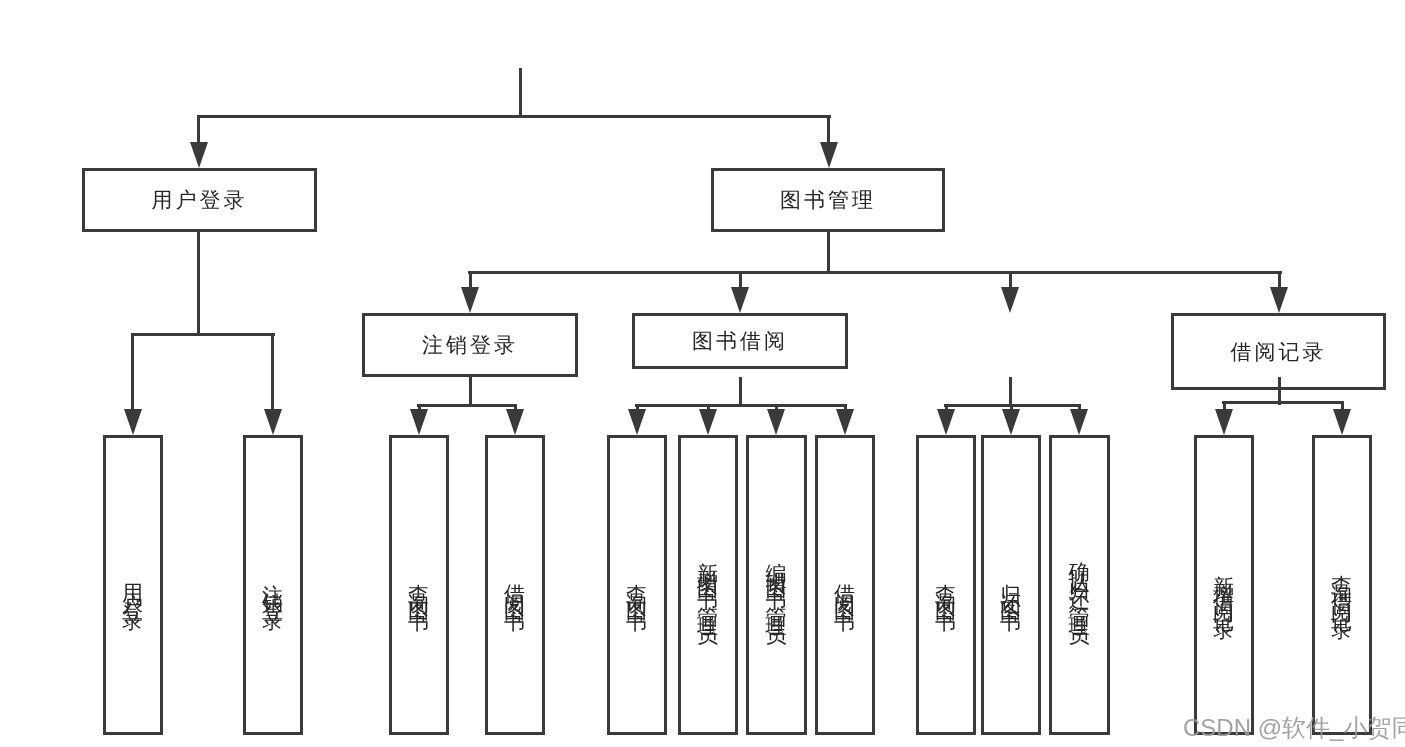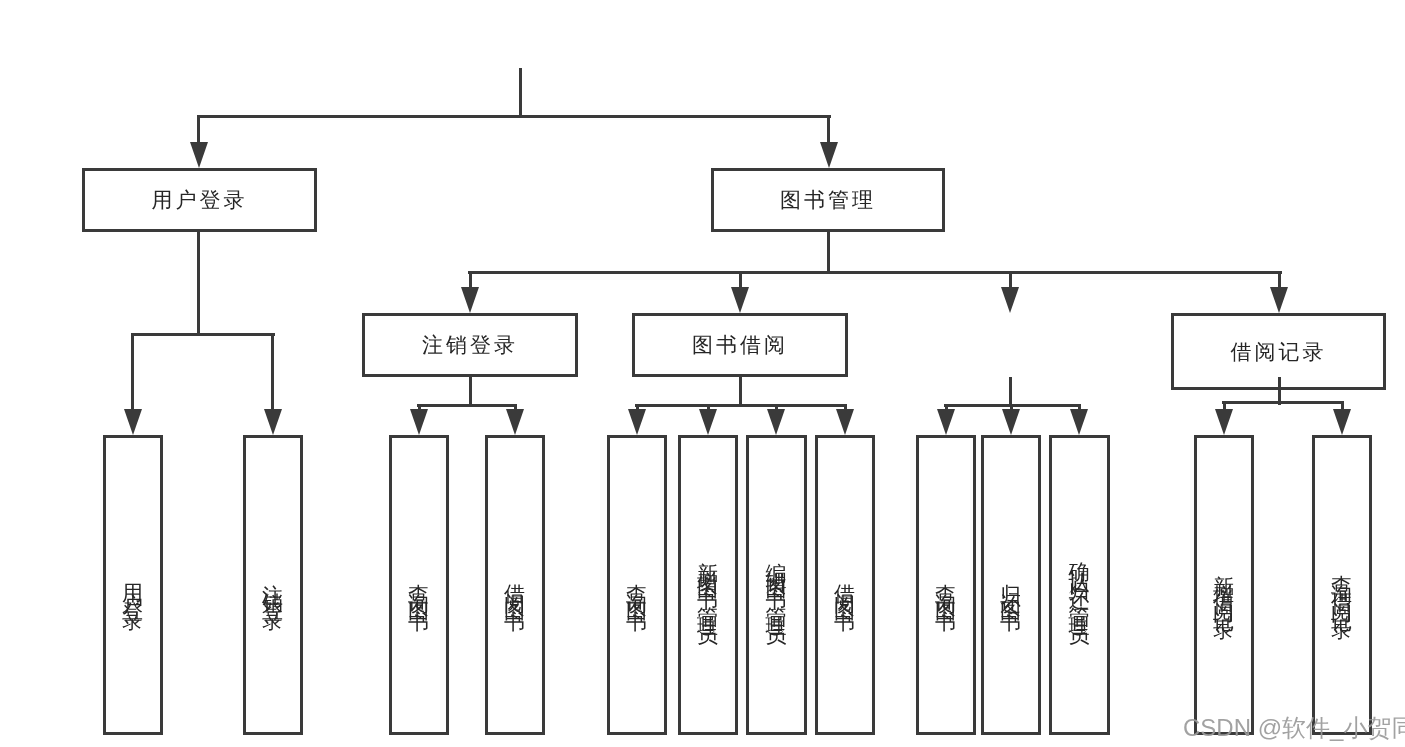--- a/index.html
+++ b/index.html
@@ -94,21 +94,21 @@
   <div class="vl" style="left:739px;top:271px;height:19px"></div>
   <div class="ah" style="left:731px;top:287px"></div>
   <div class="vl" style="left:1009px;top:271px;height:19px"></div>
   <div class="ah" style="left:1001px;top:287px"></div>
   <div class="vl" style="left:1278px;top:271px;height:19px"></div>
   <div class="ah" style="left:1270px;top:287px"></div>
 
   <div class="box" style="left:362px;top:313px;width:216px;height:64px">
     <span>注销登录</span>
   </div>
-  <div class="box" style="left:632px;top:313px;width:216px;height:64px">
+  <div class="box" style="left:632px;top:313px;width:216px;height:56px">
     <span>图书借阅</span>
   </div>
   <div class="box" style="left:1171px;top:313px;width:215px;height:77px">
     <span>借阅记录</span>
   </div>
 
   <div class="vl" style="left:469px;top:377px;height:30px"></div>
   <div class="hl" style="left:417px;top:404px;width:100px"></div>
   <div class="vl" style="left:418px;top:404px;height:8px"></div>
   <div class="ah" style="left:410px;top:409px"></div>

